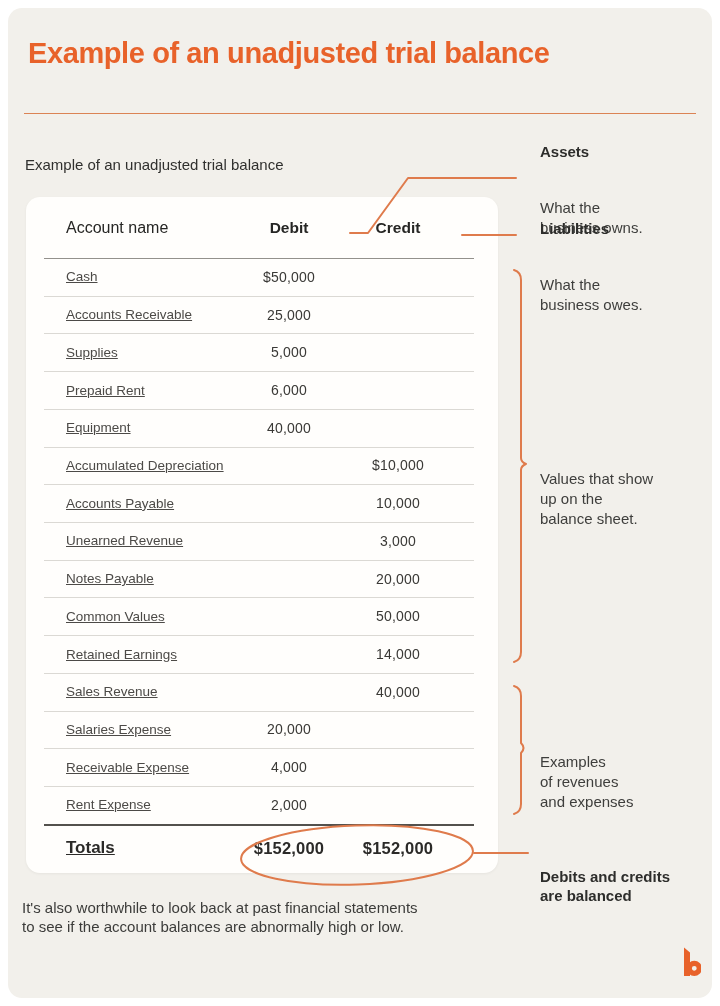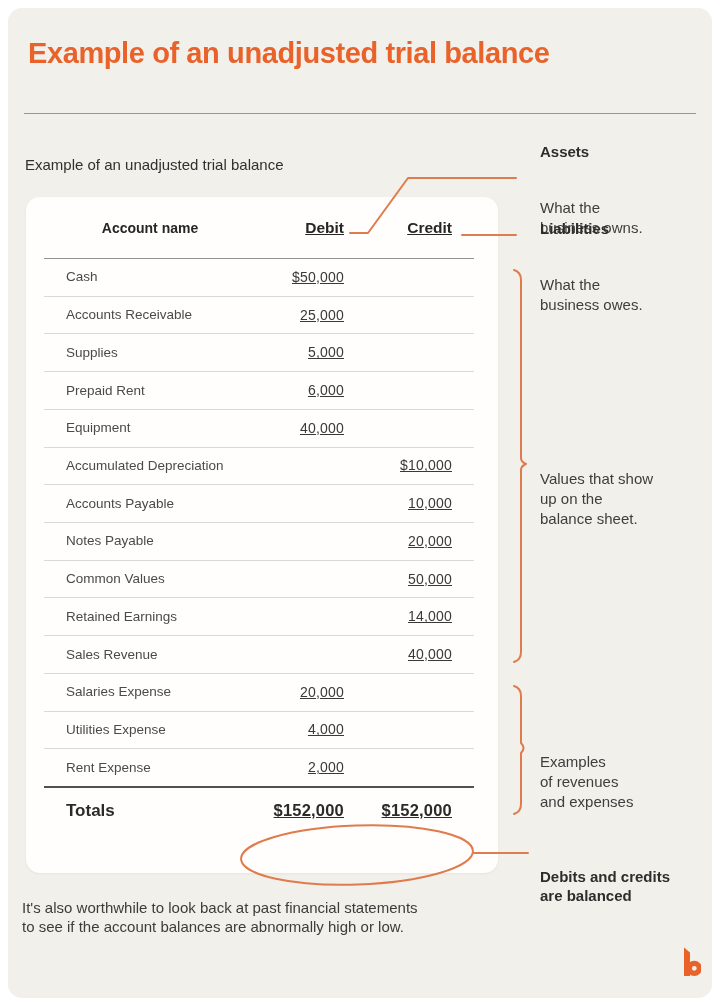--- a/index.html
+++ b/index.html
@@ -15,24 +15,24 @@
   .caption{position:absolute;left:25px;top:156px;font-size:15px;color:#30302e;}
 
   
   .card{position:absolute;left:26px;top:197px;width:472px;height:676px;
     background:#FFFEFC;border-radius:14px;box-shadow:0 1px 3px rgba(0,0,0,.05);}
   .thead,.trow{display:grid;grid-template-columns:1fr 110px 108px;
     padding:0 46px 0 40px;align-items:center;position:relative;}
   .thead{height:61px;}
   .trow{height:37.73px;}
   .trow.totals{height:49px;}
-  .thead .c-name{font-size:14px;font-weight:700;color:#262624;white-space:nowrap;text-align:center;}
+  .thead .c-name{font-size:16px;font-weight:400;color:#262624;white-space:nowrap;}
   .thead .c-debit,.thead .c-credit{font-size:15.5px;font-weight:700;color:#262624;}
-  .c-debit,.c-credit{text-align:right;text-decoration:underline;}
-  .trow .c-name{font-size:13.5px;color:#4c4a47;white-space:nowrap;}
+  .c-debit,.c-credit{text-align:center;}
+  .trow .c-name{font-size:13.5px;color:#4c4a47;white-space:nowrap;text-decoration:underline;}
   .trow .c-debit,.trow .c-credit{font-size:14px;color:#3a3936;letter-spacing:.2px;}
   .trow::before{content:"";position:absolute;left:18px;right:24px;top:0;height:1px;background:#dbd9d4;}
   #rows .trow:first-child::before{background:#93918c;}
   .trow.totals::before{height:2px;background:#53514d;}
   .trow.totals .c-name{font-size:17px;font-weight:700;color:#2b2a28;}
   .trow.totals .c-debit,.trow.totals .c-credit{font-size:16.5px;font-weight:700;color:#2b2a28;}
 
   
   .ann{position:absolute;left:540px;width:165px;}
   .ann-title{font-size:15px;line-height:20px;font-weight:700;color:#2d2d2b;}
@@ -94,20 +94,25 @@
     <span class="c-name">Accumulated Depreciation</span>
     <span class="c-debit"></span>
     <span class="c-credit">$10,000</span>
   </div>
       <div class="trow">
     <span class="c-name">Accounts Payable</span>
     <span class="c-debit"></span>
     <span class="c-credit">10,000</span>
   </div>
       <div class="trow">
+    <span class="c-name">Unearned Revenue</span>
+    <span class="c-debit"></span>
+    <span class="c-credit">3,000</span>
+  </div>
+      <div class="trow">
     <span class="c-name">Notes Payable</span>
     <span class="c-debit"></span>
     <span class="c-credit">20,000</span>
   </div>
       <div class="trow">
     <span class="c-name">Common Values</span>
     <span class="c-debit"></span>
     <span class="c-credit">50,000</span>
   </div>
       <div class="trow">
@@ -119,21 +124,21 @@
     <span class="c-name">Sales Revenue</span>
     <span class="c-debit"></span>
     <span class="c-credit">40,000</span>
   </div>
       <div class="trow">
     <span class="c-name">Salaries Expense</span>
     <span class="c-debit">20,000</span>
     <span class="c-credit"></span>
   </div>
       <div class="trow">
-    <span class="c-name">Utilities Expense</span>
+    <span class="c-name">Receivable Expense</span>
     <span class="c-debit">4,000</span>
     <span class="c-credit"></span>
   </div>
       <div class="trow">
     <span class="c-name">Rent Expense</span>
     <span class="c-debit">2,000</span>
     <span class="c-credit"></span>
   </div>
     </div>
   <div class="trow totals">

